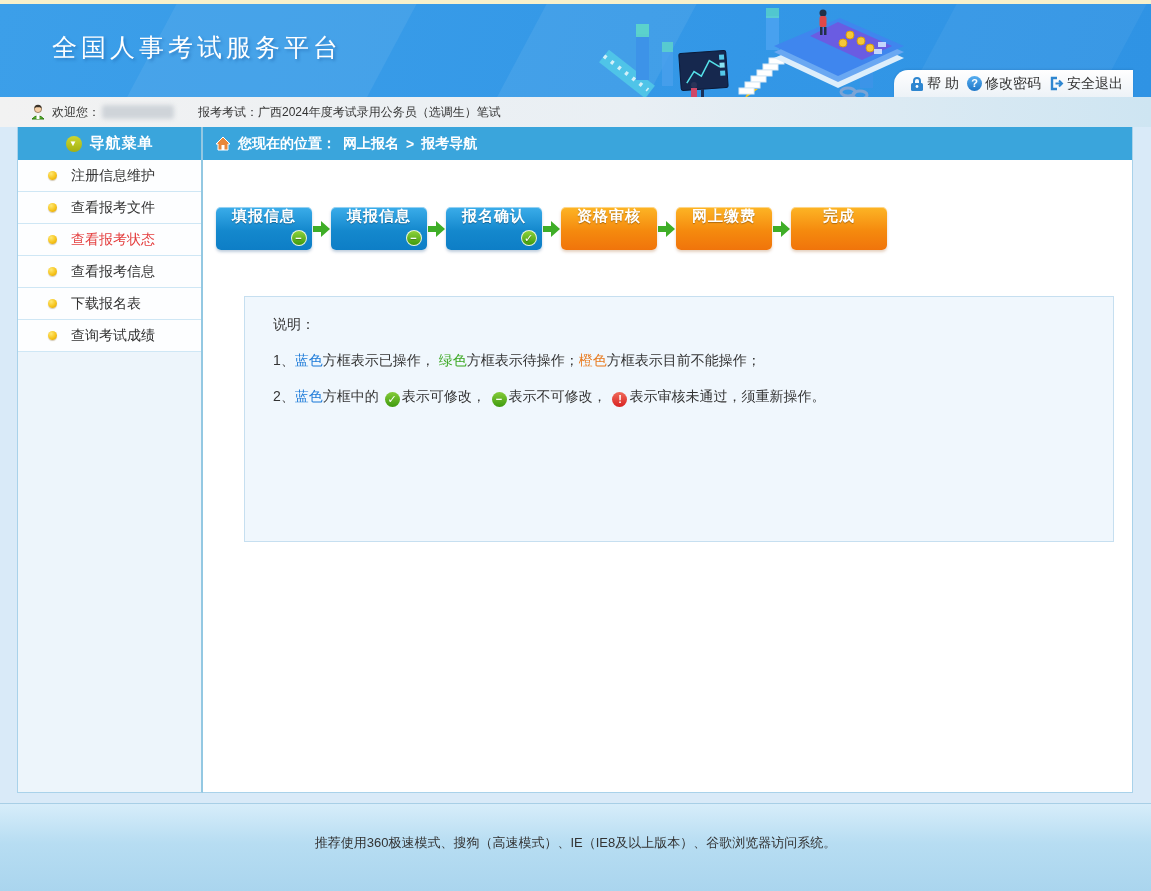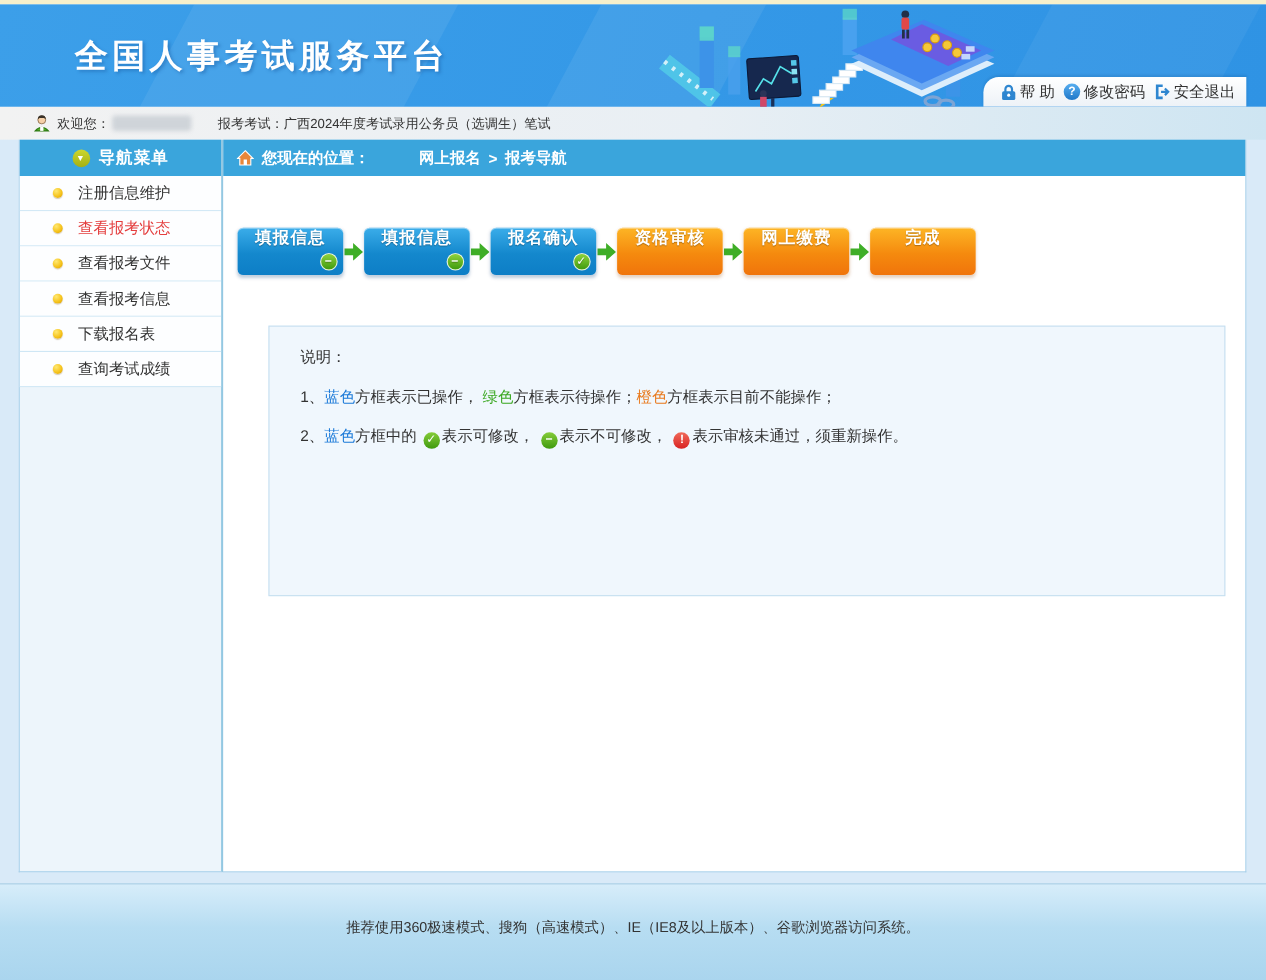--- a/index.html
+++ b/index.html
@@ -9,21 +9,21 @@
 
   
   .top-strip { height:4px; background:#f7f0cb; }
 
   
   .header { position:relative; height:93px; background:linear-gradient(105deg,#3c9fe9 0%,#3498e7 55%,#2f93e4 100%); overflow:hidden; }
   .streak { position:absolute; background:rgba(255,255,255,.07); transform:skewX(-28deg); }
   .s1 { left:150px; top:-20px; width:240px; height:140px; }
   .s2 { left:520px; top:-20px; width:150px; height:140px; }
   .s3 { left:930px; top:-20px; width:190px; height:140px; background:rgba(255,255,255,.05); }
-  .site-title { position:absolute; left:68px; top:27px; color:#fff; font-size:30px; font-weight:bold; letter-spacing:4px; text-shadow:2px 2px 3px rgba(20,80,150,.4); }
+  .site-title { position:absolute; left:52px; top:27px; color:#fff; font-size:25px; font-weight:normal; letter-spacing:4px; text-shadow:2px 2px 3px rgba(20,80,150,.4); }
   .illus { position:absolute; left:598px; top:2px; }
 
   .util { position:absolute; right:18px; bottom:0; height:27px; display:flex; align-items:center; gap:8px; padding:0 10px 0 16px; background:linear-gradient(#ffffff,#edf2f7); border-radius:14px 0 0 0; box-shadow:0 -1px 2px rgba(0,50,100,.12); font-size:14px; color:#333; }
   .util-link { display:flex; align-items:center; gap:3px; color:#333; cursor:pointer; white-space:nowrap; }
   .q-icon { display:inline-block; width:15px; height:15px; border-radius:50%; background:linear-gradient(#57aef0,#1f77c8); color:#fff; font-size:11px; font-weight:bold; line-height:15px; text-align:center; }
 
   
   .welcome { height:30px; background:linear-gradient(90deg,#f2f2f2 0%,#e9eff4 55%,#cee5f2 100%); display:flex; align-items:center; padding-left:30px; font-size:12px; color:#333; }
   .welcome .avatar { margin-right:6px; }
   .masked { width:72px; height:14px; margin:0 10px 0 2px; background:#cfd4d9; border-radius:3px; filter:blur(2px); }
@@ -34,21 +34,21 @@
   .sidebar { width:186px; background:#edf5fb; border-left:1px solid #a9d2ea; border-right:2px solid #93c8e2; border-bottom:1px solid #a9d2ea; display:flex; flex-direction:column; }
   .sidebar-header { height:33px; flex:0 0 33px; background:#3aa5dc; color:#fff; font-weight:bold; font-size:15px; display:flex; align-items:center; justify-content:center; gap:8px; letter-spacing:1px; }
   .chev { display:inline-block; width:16px; height:16px; border-radius:50%; background:linear-gradient(#ccd72f,#a4b012); color:#fff; font-size:8px; line-height:16px; text-align:center; }
   .nav-item { height:32px; flex:0 0 32px; background:#fdfeff; border-bottom:1px solid #cfe7f5; display:flex; align-items:center; padding-left:30px; font-size:14px; color:#333; cursor:pointer; }
   .nav-item.active { color:#e43e3e; }
   .bullet { width:9px; height:9px; border-radius:50%; margin-right:14px; background:radial-gradient(circle at 35% 30%,#ffe873,#f6c41d 55%,#d89b00); box-shadow:0 1px 1px rgba(120,80,0,.3); }
   .side-fill { flex:1; }
 
   .content { flex:1; display:flex; flex-direction:column; border-right:1px solid #a9d2ea; border-bottom:1px solid #a9d2ea; }
   .breadcrumb { height:33px; flex:0 0 33px; background:#3aa5dc; color:#fff; display:flex; align-items:center; gap:7px; padding-left:12px; font-size:14px; font-weight:bold; }
-  .crumb-link { cursor:pointer;margin-left:38px; }
+  .crumb-link { cursor:pointer; }
   .content-body { flex:1; background:#fff; padding:47px 0 0 13px; }
 
   
   .flow { display:flex; align-items:center; }
   .step { position:relative; width:96px; height:43px; border-radius:5px; display:flex; justify-content:center; color:#fff; font-size:15px; font-weight:bold; letter-spacing:1px; cursor:pointer; text-shadow:0 1px 1px rgba(0,0,0,.3); }
   .step.blue { background:linear-gradient(#3badea,#1488cd 55%,#0d7ec6); box-shadow:inset 0 1px 0 rgba(255,255,255,.45), 0 2px 3px rgba(0,60,120,.25); }
   .step.orange { background:linear-gradient(#fdb525,#f58a0e 55%,#f0740b); box-shadow:inset 0 1px 0 rgba(255,255,255,.45), 0 2px 3px rgba(150,70,0,.25); }
   .badge { position:absolute; right:5px; bottom:4px; width:16px; height:16px; border-radius:50%; background:linear-gradient(#8ed23c,#3f9a0e); border:1px solid rgba(255,255,255,.85); color:#fff; font-size:11px; font-weight:bold; line-height:14px; text-align:center; }
   .flow-arrow { margin:0 1px; flex:0 0 auto; }
 
@@ -168,27 +168,27 @@
 
     <div class="sidebar">
       <div class="sidebar-header">
         <span class="chev">▼</span>
         <span>导航菜单</span>
       </div>
       <div class="nav-item">
         <span class="bullet"></span>
         <span>注册信息维护</span>
       </div>
+      <div class="nav-item">
+        <span class="bullet"></span>
+        <span>查看报考文件</span>
+      </div>
       <div class="nav-item active">
         <span class="bullet"></span>
         <span>查看报考状态</span>
-      </div>
-      <div class="nav-item">
-        <span class="bullet"></span>
-        <span>查看报考文件</span>
       </div>
       <div class="nav-item">
         <span class="bullet"></span>
         <span>查看报考信息</span>
       </div>
       <div class="nav-item">
         <span class="bullet"></span>
         <span>下载报名表</span>
       </div>
       <div class="nav-item">

